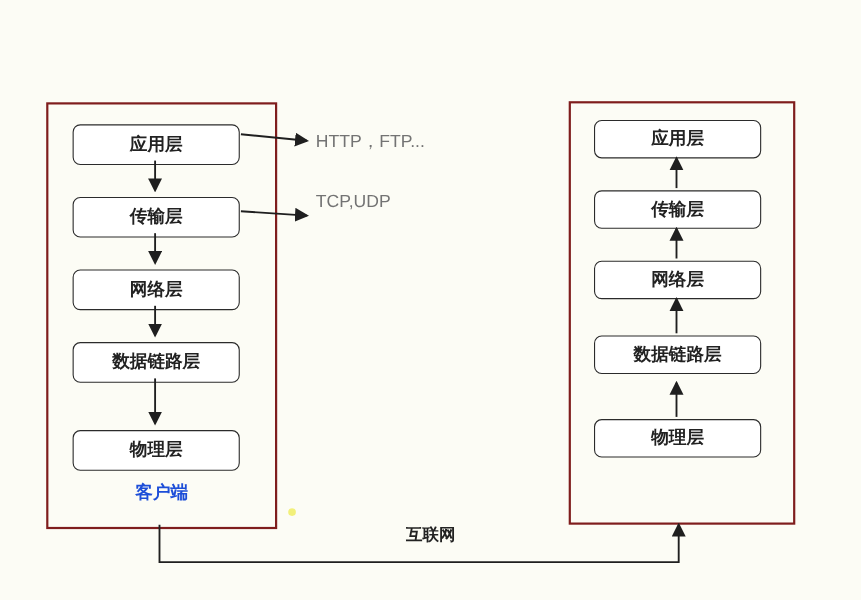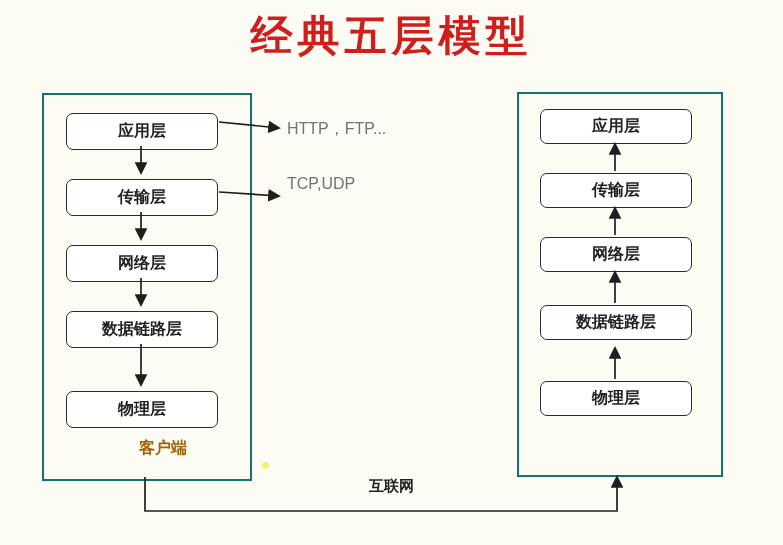--- a/index.html
+++ b/index.html
@@ -20,21 +20,21 @@
     left: 0;
     width: 100%;
     text-align: center;
     font-size: 42px;
     font-weight: 800;
     letter-spacing: 5px;
     color: #cf1f1c;
   }
   .stack-container {
     position: absolute;
-    border: 2px solid #0f766e;
+    border: 2px solid #7f1d1d;
     background: transparent;
   }
   .stack-left  { left: 42px;  top: 93px; width: 206px; height: 384px; }
   .stack-right { left: 517px; top: 92px; width: 202px; height: 381px; }
   .layer-box {
     position: absolute;
     border: 1.6px solid #2b2b2b;
     border-radius: 7px;
     background: #ffffff;
     display: flex;
@@ -60,22 +60,21 @@
   .stack-right .l4 { top: 287px; }
 
   .stack-label {
     position: absolute;
     bottom: 20px;
     left: 0;
     width: 100%;
     text-align: center;
     font-size: 16px;
     font-weight: 600;
-    color: #a16207;
-    padding-left: 16px;
+    color: #1d4ed8;
   }
   .protocol-note {
     position: absolute;
     font-size: 16px;
     font-weight: 500;
     color: #737373;
     white-space: nowrap;
   }
   .note-http { left: 287px; top: 119px; }
   .note-tcp  { left: 287px; top: 175px; }
@@ -105,21 +104,20 @@
     height: 7px;
     border-radius: 50%;
     background: #f2f07a;
   }
 </style>
 </head>
 <body>
 
 <div class="stage">
 
-  <div class="page-title">经典五层模型</div>
 
   <div class="stack-container stack-left">
     <div class="layer-box l0">应用层</div>
     <div class="layer-box l1">传输层</div>
     <div class="layer-box l2">网络层</div>
     <div class="layer-box l3">数据链路层</div>
     <div class="layer-box l4">物理层</div>
     <div class="stack-label">客户端</div>
   </div>
 

